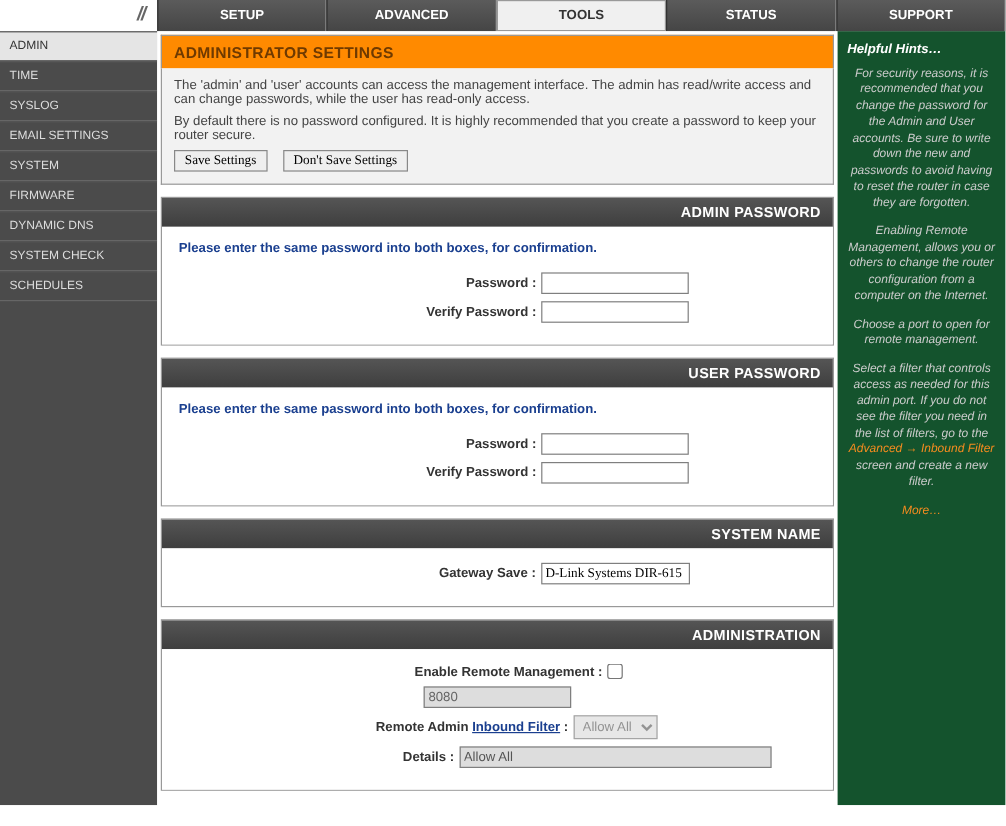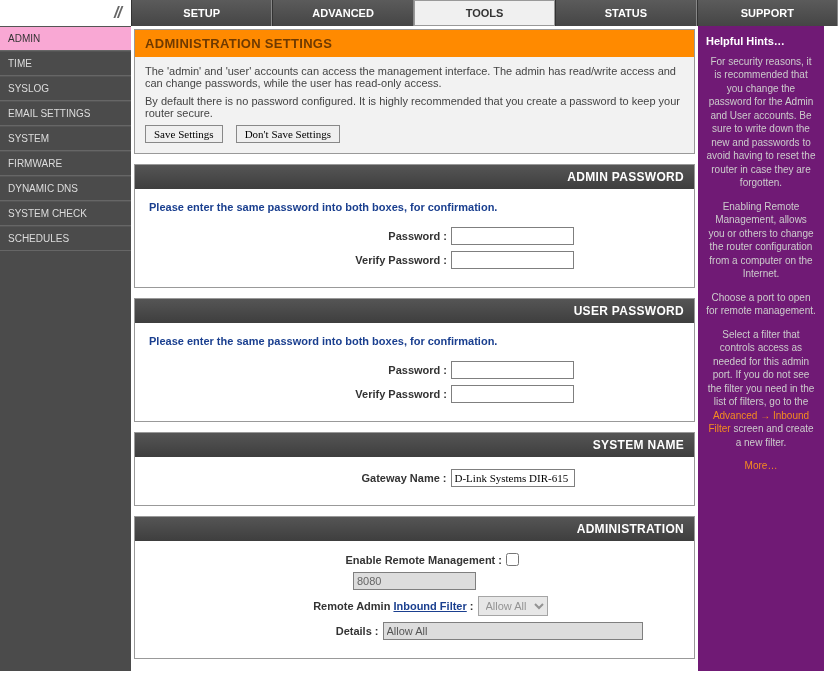--- a/index.html
+++ b/index.html
@@ -7,24 +7,24 @@
   .wrap { width: 838px; }
   .topbar { display: flex; height: 26px; background: #4b4b4b; }
   .logo { width: 131px; background: #fff; display: flex; align-items: center; justify-content: flex-end; padding-right: 10px; }
   .logo span { font-style: italic; font-weight: bold; font-size: 16px; color: #666; letter-spacing: -1px; }
   .tabs { flex: 1; display: flex; }
   .tab { flex: 1; border-left: 1px solid #333; border-right: 1px solid #888; display: flex; align-items: center; justify-content: center; color: #fff; font-weight: bold; font-size: 11px; cursor: pointer; background: linear-gradient(#5b5b5b,#454545); }
   .tab.active { background: #f0f0f0; color: #333; border: 1px solid #999; }
   .layout { display: flex; }
   .sidebar { width: 131px; background: #4b4b4b; }
   .side-item { padding: 6px 8px; font-size: 10px; color: #ddd; border-bottom: 1px solid #666; border-top:1px solid #555; cursor: pointer; }
-  .side-item.active { background: #f9a8d4; color: #333; }
+  .side-item.active { background: #e5e5e5; color: #333; }
   .side-pad { height: 420px; }
   .content { width: 567px; background: #fff; }
-  .hints { width: 126px; background: #701a75; color: #ccc; padding: 8px; font-size: 10px; line-height: 1.35; }
+  .hints { width: 140px; background: #14532d; color: #ccc; padding: 8px; font-size: 10px; line-height: 1.35; font-style: italic; }
   .hints .h-title { color: #fff; font-weight: bold; font-size: 11px; margin-bottom: 6px; }
   .hints p { margin-bottom: 10px; text-align: center; }
   .hints .lnk { color: #f68c1f; }
   .pg-head { background: #ff8a00; color: #fff; font-weight: bold; font-size: 13px; padding: 6px 10px; letter-spacing: 0.3px; border: 1px solid #999; border-bottom: none; margin: 3px 3px 0 3px; }
   .pg-head span { color: #6f3a00; }
   .intro { background: #f2f2f2; border: 1px solid #999; border-top: none; margin: 0 3px; padding: 8px 10px 10px 10px; color: #444; font-size: 11px; }
   .intro p { margin-bottom: 6px; }
   .btn-row { margin-top: 6px; }
   .btn { font-family: Verdana; font-size: 11px; padding: 2px 8px; background: #efefef; border: 1px solid #888; cursor: pointer; }
   .btn + .btn { margin-left: 10px; }
@@ -66,21 +66,21 @@
       <div class="side-item">EMAIL SETTINGS</div>
       <div class="side-item">SYSTEM</div>
       <div class="side-item">FIRMWARE</div>
       <div class="side-item">DYNAMIC DNS</div>
       <div class="side-item">SYSTEM CHECK</div>
       <div class="side-item">SCHEDULES</div>
       <div class="side-pad"></div>
     </div>
 
     <div class="content">
-      <div class="pg-head"><span>ADMINISTRATION SETTINGS</span></div>
+      <div class="pg-head"><span>ADMINISTRATOR SETTINGS</span></div>
       <div class="intro">
         <p>The 'admin' and 'user' accounts can access the management interface. The admin has read/write access and can change passwords, while the user has read-only access.</p>
         <p>By default there is no password configured. It is highly recommended that you create a password to keep your router secure.</p>
         <div class="btn-row">
           <button class="btn">Save Settings</button>
           <button class="btn">Don't Save Settings</button>
         </div>
       </div>
 
       <div class="section">
@@ -110,21 +110,21 @@
             <div class="lbl">Verify Password :</div>
             <input type="password" class="inp-txt" style="">
           </div>
         </div>
       </div>
 
       <div class="section">
         <div class="sec-head">SYSTEM NAME</div>
         <div class="sec-body">
           <div class="row">
-            <div class="lbl">Gateway Name :</div>
+            <div class="lbl">Gateway Save :</div>
             <input type="text" class="inp-txt wide" value="D-Link Systems DIR-615" style="">
           </div>
         </div>
       </div>
 
       <div class="section">
         <div class="sec-head">ADMINISTRATION</div>
         <div class="sec-body">
           <div class="row">
             <div class="lbl">Enable Remote Management :</div>

